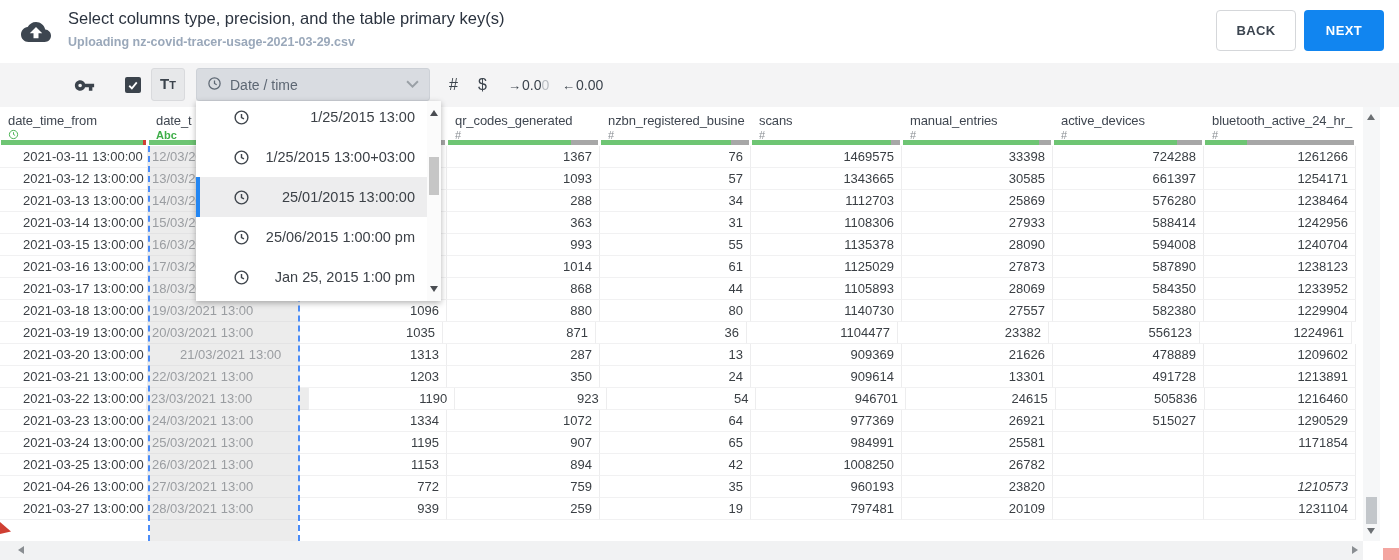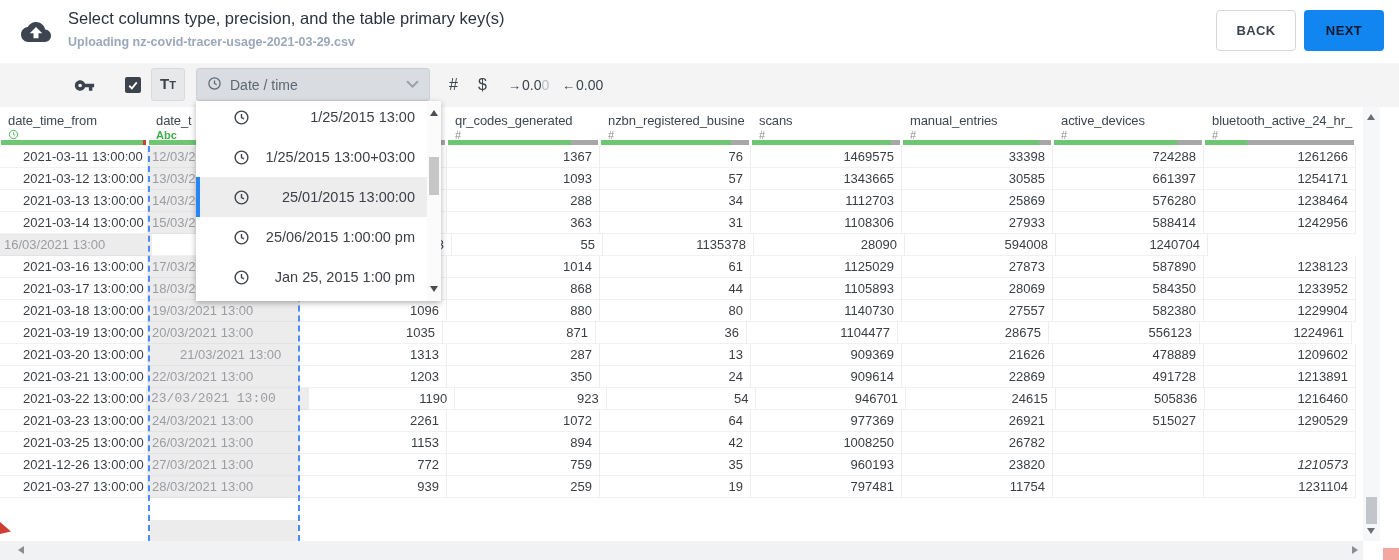--- a/index.html
+++ b/index.html
@@ -7,21 +7,21 @@
        font-family:"Liberation Sans",sans-serif;-webkit-font-smoothing:antialiased;}
 
   
   .hdr{position:absolute;top:0;left:0;width:1399px;height:63px;background:#fff;}
   .upload-ic{position:absolute;left:21px;top:17px;width:30px;height:30px;}
   .title{position:absolute;left:68px;top:9px;font-size:16.5px;font-weight:500;color:#2b333f;white-space:nowrap;}
   .subtitle{position:absolute;left:68px;top:35px;font-size:12.5px;font-weight:600;color:#9aa8ba;white-space:nowrap;}
   .btn{position:absolute;top:10px;height:41px;border-radius:4px;font-family:inherit;
        font-size:13px;font-weight:700;letter-spacing:.4px;cursor:pointer;}
   .btn-back{left:1216px;width:80px;background:#fff;border:1px solid #d5d7da;color:#3c4550;}
-  .btn-next{left:1304px;width:80px;background:var(--accent);border:none;color:#0f172a;}
+  .btn-next{left:1304px;width:80px;background:var(--accent);border:none;color:#ffffff;}
 
   
   .toolbar{position:absolute;top:63px;left:0;width:1399px;height:44px;background:#f4f4f5;}
   .tb-item{position:absolute;top:0;height:44px;display:flex;align-items:center;color:#3b434c;}
   .key-ic{left:74px;}
   .chk{left:125px;top:14px;width:16px;height:16px;background:#3b434c;border-radius:2px;
        display:flex;align-items:center;justify-content:center;position:absolute;cursor:pointer;}
   .tt-btn{position:absolute;left:151px;top:5px;width:34px;height:33px;background:#e7e8ea;
           border:1px solid #d9dadd;border-radius:3px;display:flex;align-items:baseline;
           justify-content:center;cursor:pointer;color:#3b434c;font-weight:600;padding-top:7px;box-sizing:border-box;}
@@ -262,20 +262,21 @@
           <div class="cell sel" style="width: 152px;">15/03/2021 13:00</div>
           <div class="cell" style="width: 147px;"></div>
           <div class="cell" style="width: 153px;">363</div>
           <div class="cell" style="width: 151px;">31</div>
           <div class="cell" style="width: 151px;">1108306</div>
           <div class="cell" style="width: 151px;">27933</div>
           <div class="cell" style="width: 151px;">588414</div>
           <div class="cell" style="width: 152px;">1242956</div>
         </div>
         <div class="trow">
+          <div class="cell date" style="width: 148px;">2021-03-15 13:00:00</div>
           <div class="cell sel" style="width: 152px;">16/03/2021 13:00</div>
           <div class="cell" style="width: 147px;"></div>
           <div class="cell" style="width: 153px;">993</div>
           <div class="cell" style="width: 151px;">55</div>
           <div class="cell" style="width: 151px;">1135378</div>
           <div class="cell" style="width: 151px;">28090</div>
           <div class="cell" style="width: 151px;">594008</div>
           <div class="cell" style="width: 152px;">1240704</div>
         </div>
         <div class="trow">
@@ -311,21 +312,21 @@
           <div class="cell" style="width: 151px;">582380</div>
           <div class="cell" style="width: 152px;">1229904</div>
         </div>
         <div class="trow">
           <div class="cell date" style="width: 148px;">2021-03-19 13:00:00</div>
           <div class="cell sel" style="width: 152px;">20/03/2021 13:00</div>
           <div class="cell" style="width: 143px;">1035</div>
           <div class="cell" style="width: 153px;">871</div>
           <div class="cell" style="width: 151px;">36</div>
           <div class="cell" style="width: 151px;">1104477</div>
-          <div class="cell" style="width: 151px;">28675</div>
+          <div class="cell" style="width: 151px;">23382</div>
           <div class="cell" style="width: 151px;">556123</div>
           <div class="cell" style="width: 152px;">1224961</div>
         </div>
         <div class="trow">
           <div class="cell date" style="width: 148px;">2021-03-20 13:00:00</div>
           <div class="cell sel" style="width: 152px; padding-left: 32px;">21/03/2021 13:00</div>
           <div class="cell" style="width: 147px;">1313</div>
           <div class="cell" style="width: 153px;">287</div>
           <div class="cell" style="width: 151px;">13</div>
           <div class="cell" style="width: 151px;">909369</div>
@@ -333,76 +334,87 @@
           <div class="cell" style="width: 151px;">478889</div>
           <div class="cell" style="width: 152px;">1209602</div>
         </div>
         <div class="trow">
           <div class="cell date" style="width: 148px;">2021-03-21 13:00:00</div>
           <div class="cell sel" style="width: 152px;">22/03/2021 13:00</div>
           <div class="cell" style="width: 147px;">1203</div>
           <div class="cell" style="width: 153px;">350</div>
           <div class="cell" style="width: 151px;">24</div>
           <div class="cell" style="width: 151px;">909614</div>
-          <div class="cell" style="width: 151px;">22869</div>
+          <div class="cell" style="width: 151px;">13301</div>
           <div class="cell" style="width: 151px;">491728</div>
           <div class="cell" style="width: 152px;">1213891</div>
         </div>
         <div class="trow">
           <div class="cell date" style="width: 148px;">2021-03-22 13:00:00</div>
-          <div class="cell sel" style="width: 164px; font-family: Liberation Mono, monospace;">23/03/2021 13:00</div>
+          <div class="cell sel" style="width: 164px;">23/03/2021 13:00</div>
           <div class="cell" style="width: 147px;">1190</div>
           <div class="cell" style="width: 153px;">923</div>
           <div class="cell" style="width: 151px;">54</div>
           <div class="cell" style="width: 151px;">946701</div>
           <div class="cell" style="width: 151px;">24615</div>
           <div class="cell" style="width: 151px;">505836</div>
           <div class="cell" style="width: 152px;">1216460</div>
         </div>
         <div class="trow">
           <div class="cell date" style="width: 148px;">2021-03-23 13:00:00</div>
           <div class="cell sel" style="width: 152px;">24/03/2021 13:00</div>
-          <div class="cell" style="width: 147px;">2261</div>
+          <div class="cell" style="width: 147px;">1334</div>
           <div class="cell" style="width: 153px;">1072</div>
           <div class="cell" style="width: 151px;">64</div>
           <div class="cell" style="width: 151px;">977369</div>
           <div class="cell" style="width: 151px;">26921</div>
           <div class="cell" style="width: 151px;">515027</div>
           <div class="cell" style="width: 152px;">1290529</div>
+        </div>
+        <div class="trow">
+          <div class="cell date" style="width: 148px;">2021-03-24 13:00:00</div>
+          <div class="cell sel" style="width: 152px;">25/03/2021 13:00</div>
+          <div class="cell" style="width: 147px;">1195</div>
+          <div class="cell" style="width: 153px;">907</div>
+          <div class="cell" style="width: 151px;">65</div>
+          <div class="cell" style="width: 151px;">984991</div>
+          <div class="cell" style="width: 151px;">25581</div>
+          <div class="cell" style="width: 151px;"></div>
+          <div class="cell" style="width: 152px;">1171854</div>
         </div>
         <div class="trow">
           <div class="cell date" style="width: 148px;">2021-03-25 13:00:00</div>
           <div class="cell sel" style="width: 152px;">26/03/2021 13:00</div>
           <div class="cell" style="width: 147px;">1153</div>
           <div class="cell" style="width: 153px;">894</div>
           <div class="cell" style="width: 151px;">42</div>
           <div class="cell" style="width: 151px;">1008250</div>
           <div class="cell" style="width: 151px;">26782</div>
           <div class="cell" style="width: 151px;"></div>
           <div class="cell" style="width: 152px;"></div>
         </div>
         <div class="trow">
-          <div class="cell date" style="width: 148px;">2021-12-26 13:00:00</div>
+          <div class="cell date" style="width: 148px;">2021-04-26 13:00:00</div>
           <div class="cell sel" style="width: 152px;">27/03/2021 13:00</div>
           <div class="cell" style="width: 147px;">772</div>
           <div class="cell" style="width: 153px;">759</div>
           <div class="cell" style="width: 151px;">35</div>
           <div class="cell" style="width: 151px;">960193</div>
           <div class="cell" style="width: 151px;">23820</div>
           <div class="cell" style="width: 151px;"></div>
           <div class="cell" style="width: 152px; font-style: italic;">1210573</div>
         </div>
         <div class="trow">
           <div class="cell date" style="width: 148px;">2021-03-27 13:00:00</div>
           <div class="cell sel" style="width: 152px;">28/03/2021 13:00</div>
           <div class="cell" style="width: 147px;">939</div>
           <div class="cell" style="width: 153px;">259</div>
           <div class="cell" style="width: 151px;">19</div>
           <div class="cell" style="width: 151px;">797481</div>
-          <div class="cell" style="width: 151px;">11754</div>
+          <div class="cell" style="width: 151px;">20109</div>
           <div class="cell" style="width: 151px;"></div>
           <div class="cell" style="width: 152px;">1231104</div>
         </div>
       </div>
     <div class="sel-below"></div>
     <div class="sel-overlay"></div>
     <div class="red-flag"></div>
   </div>
 
   <div class="vscroll">

